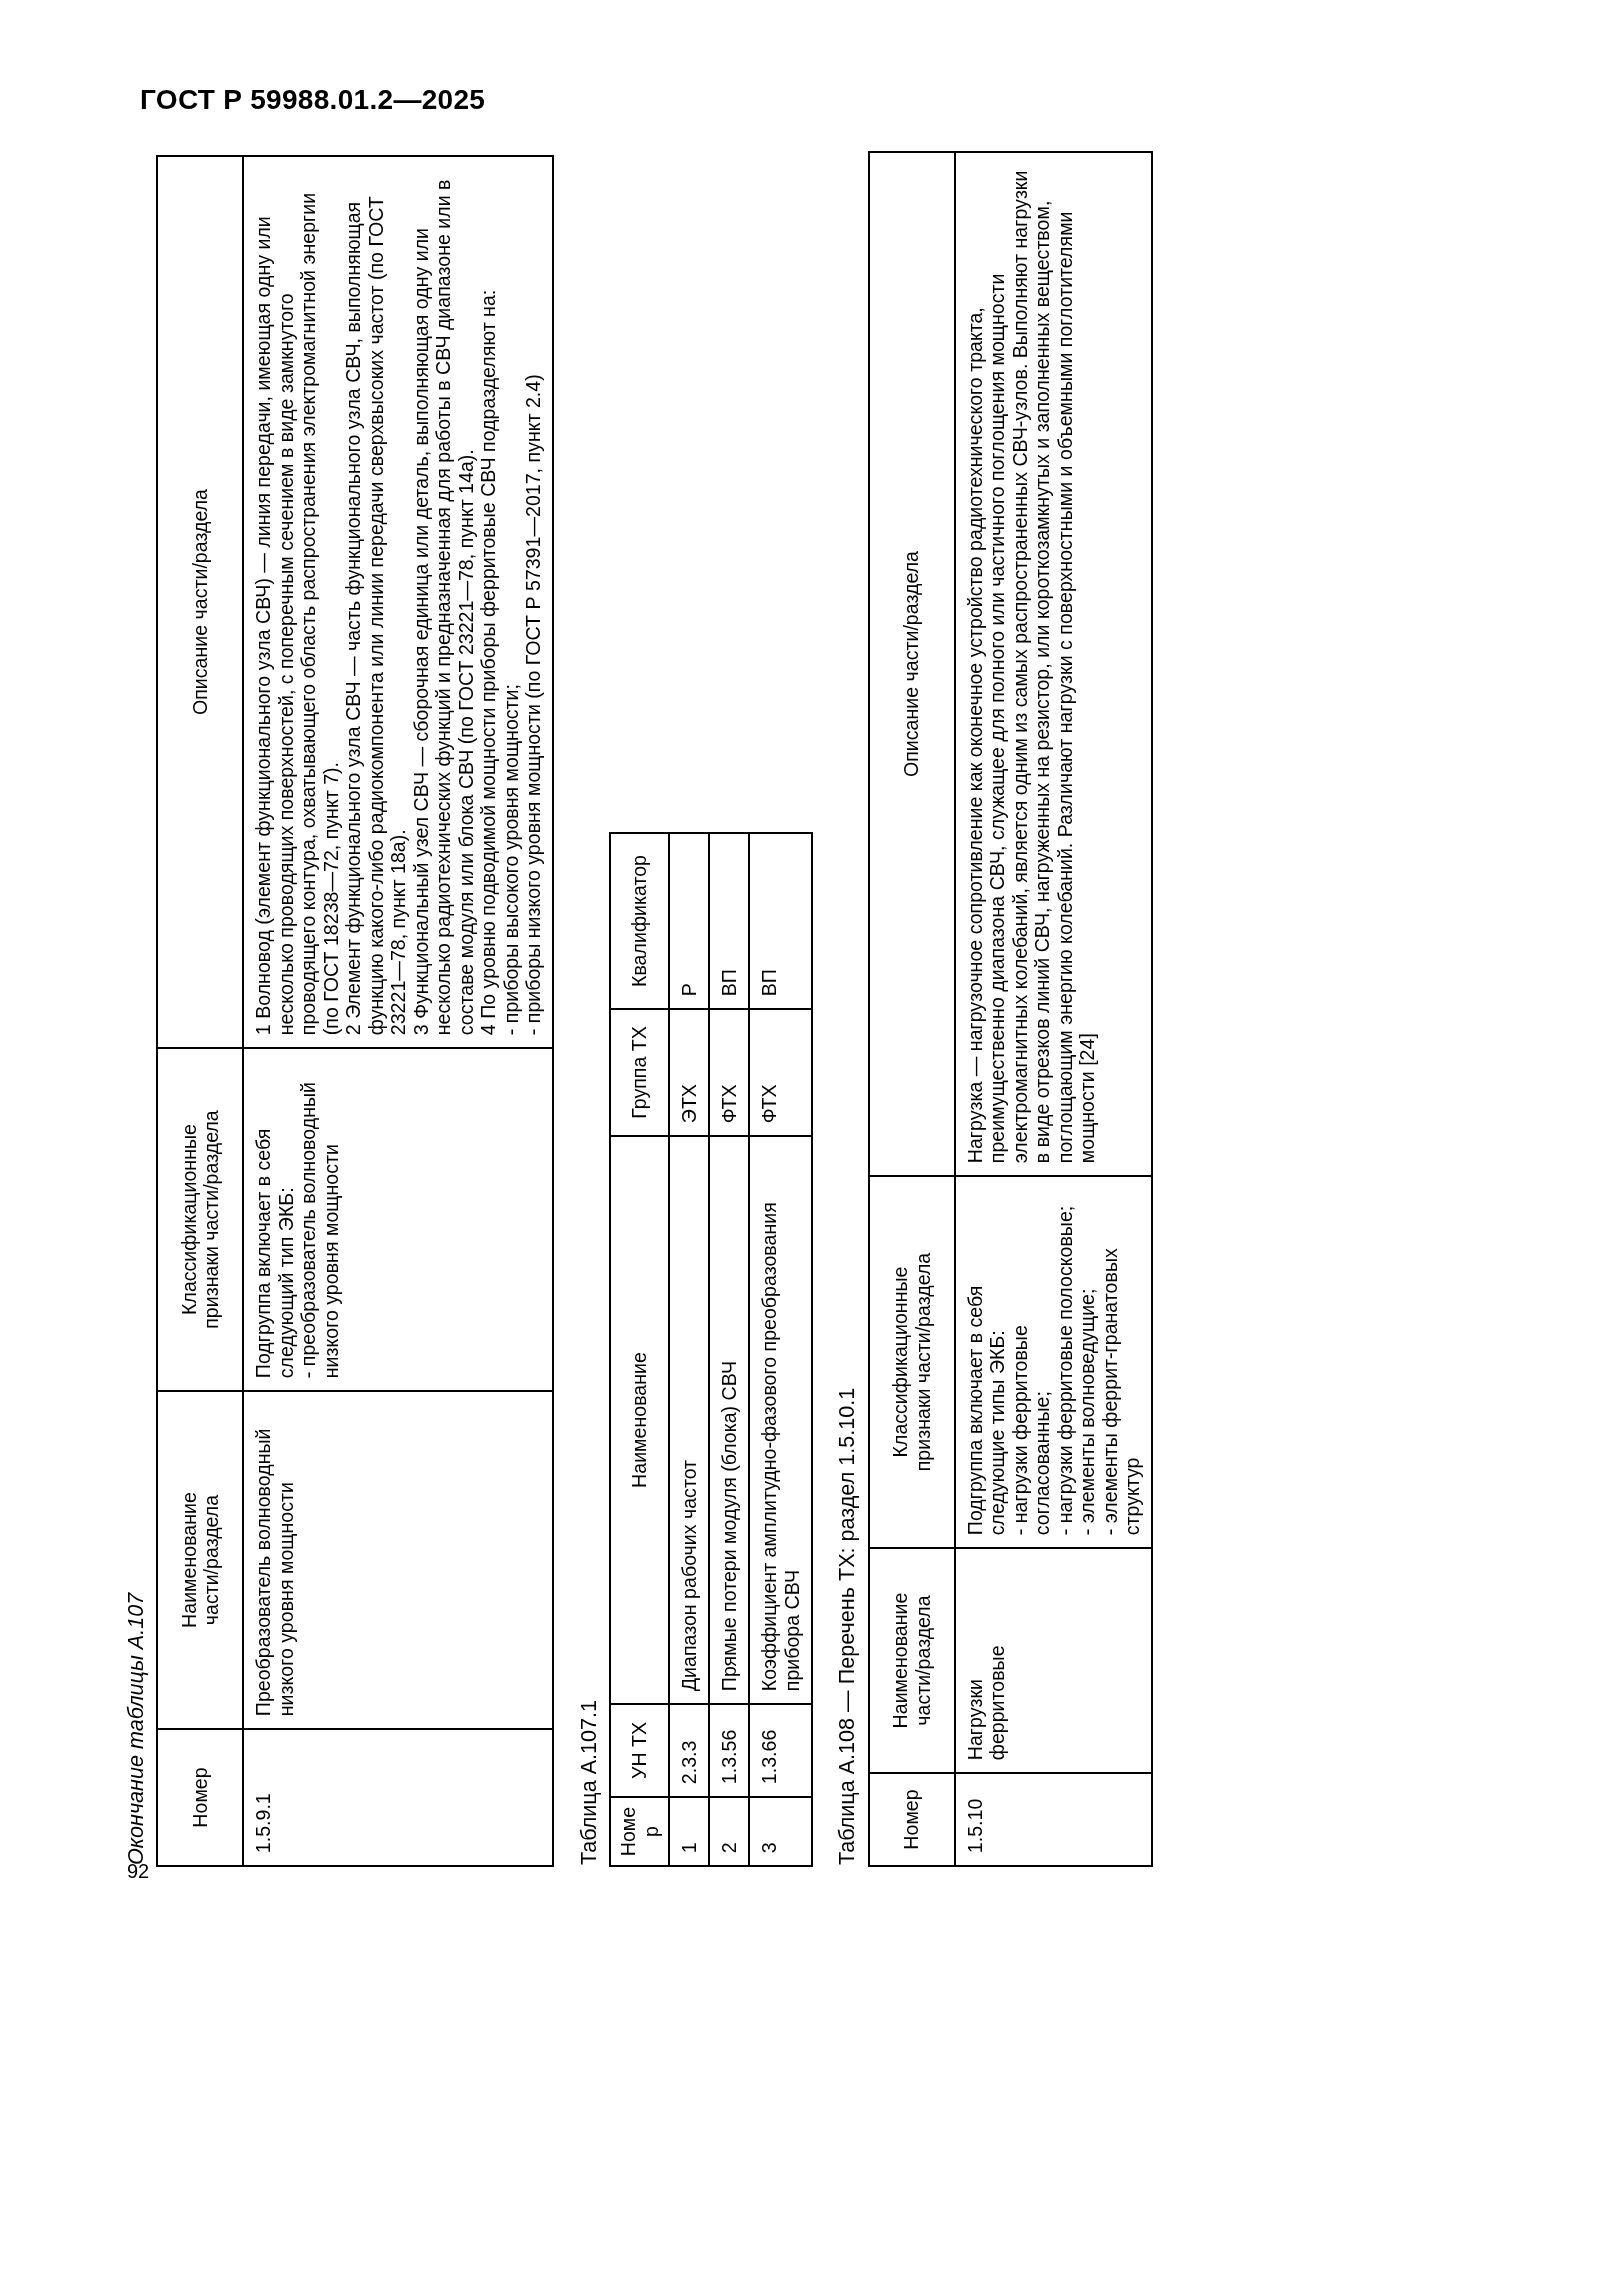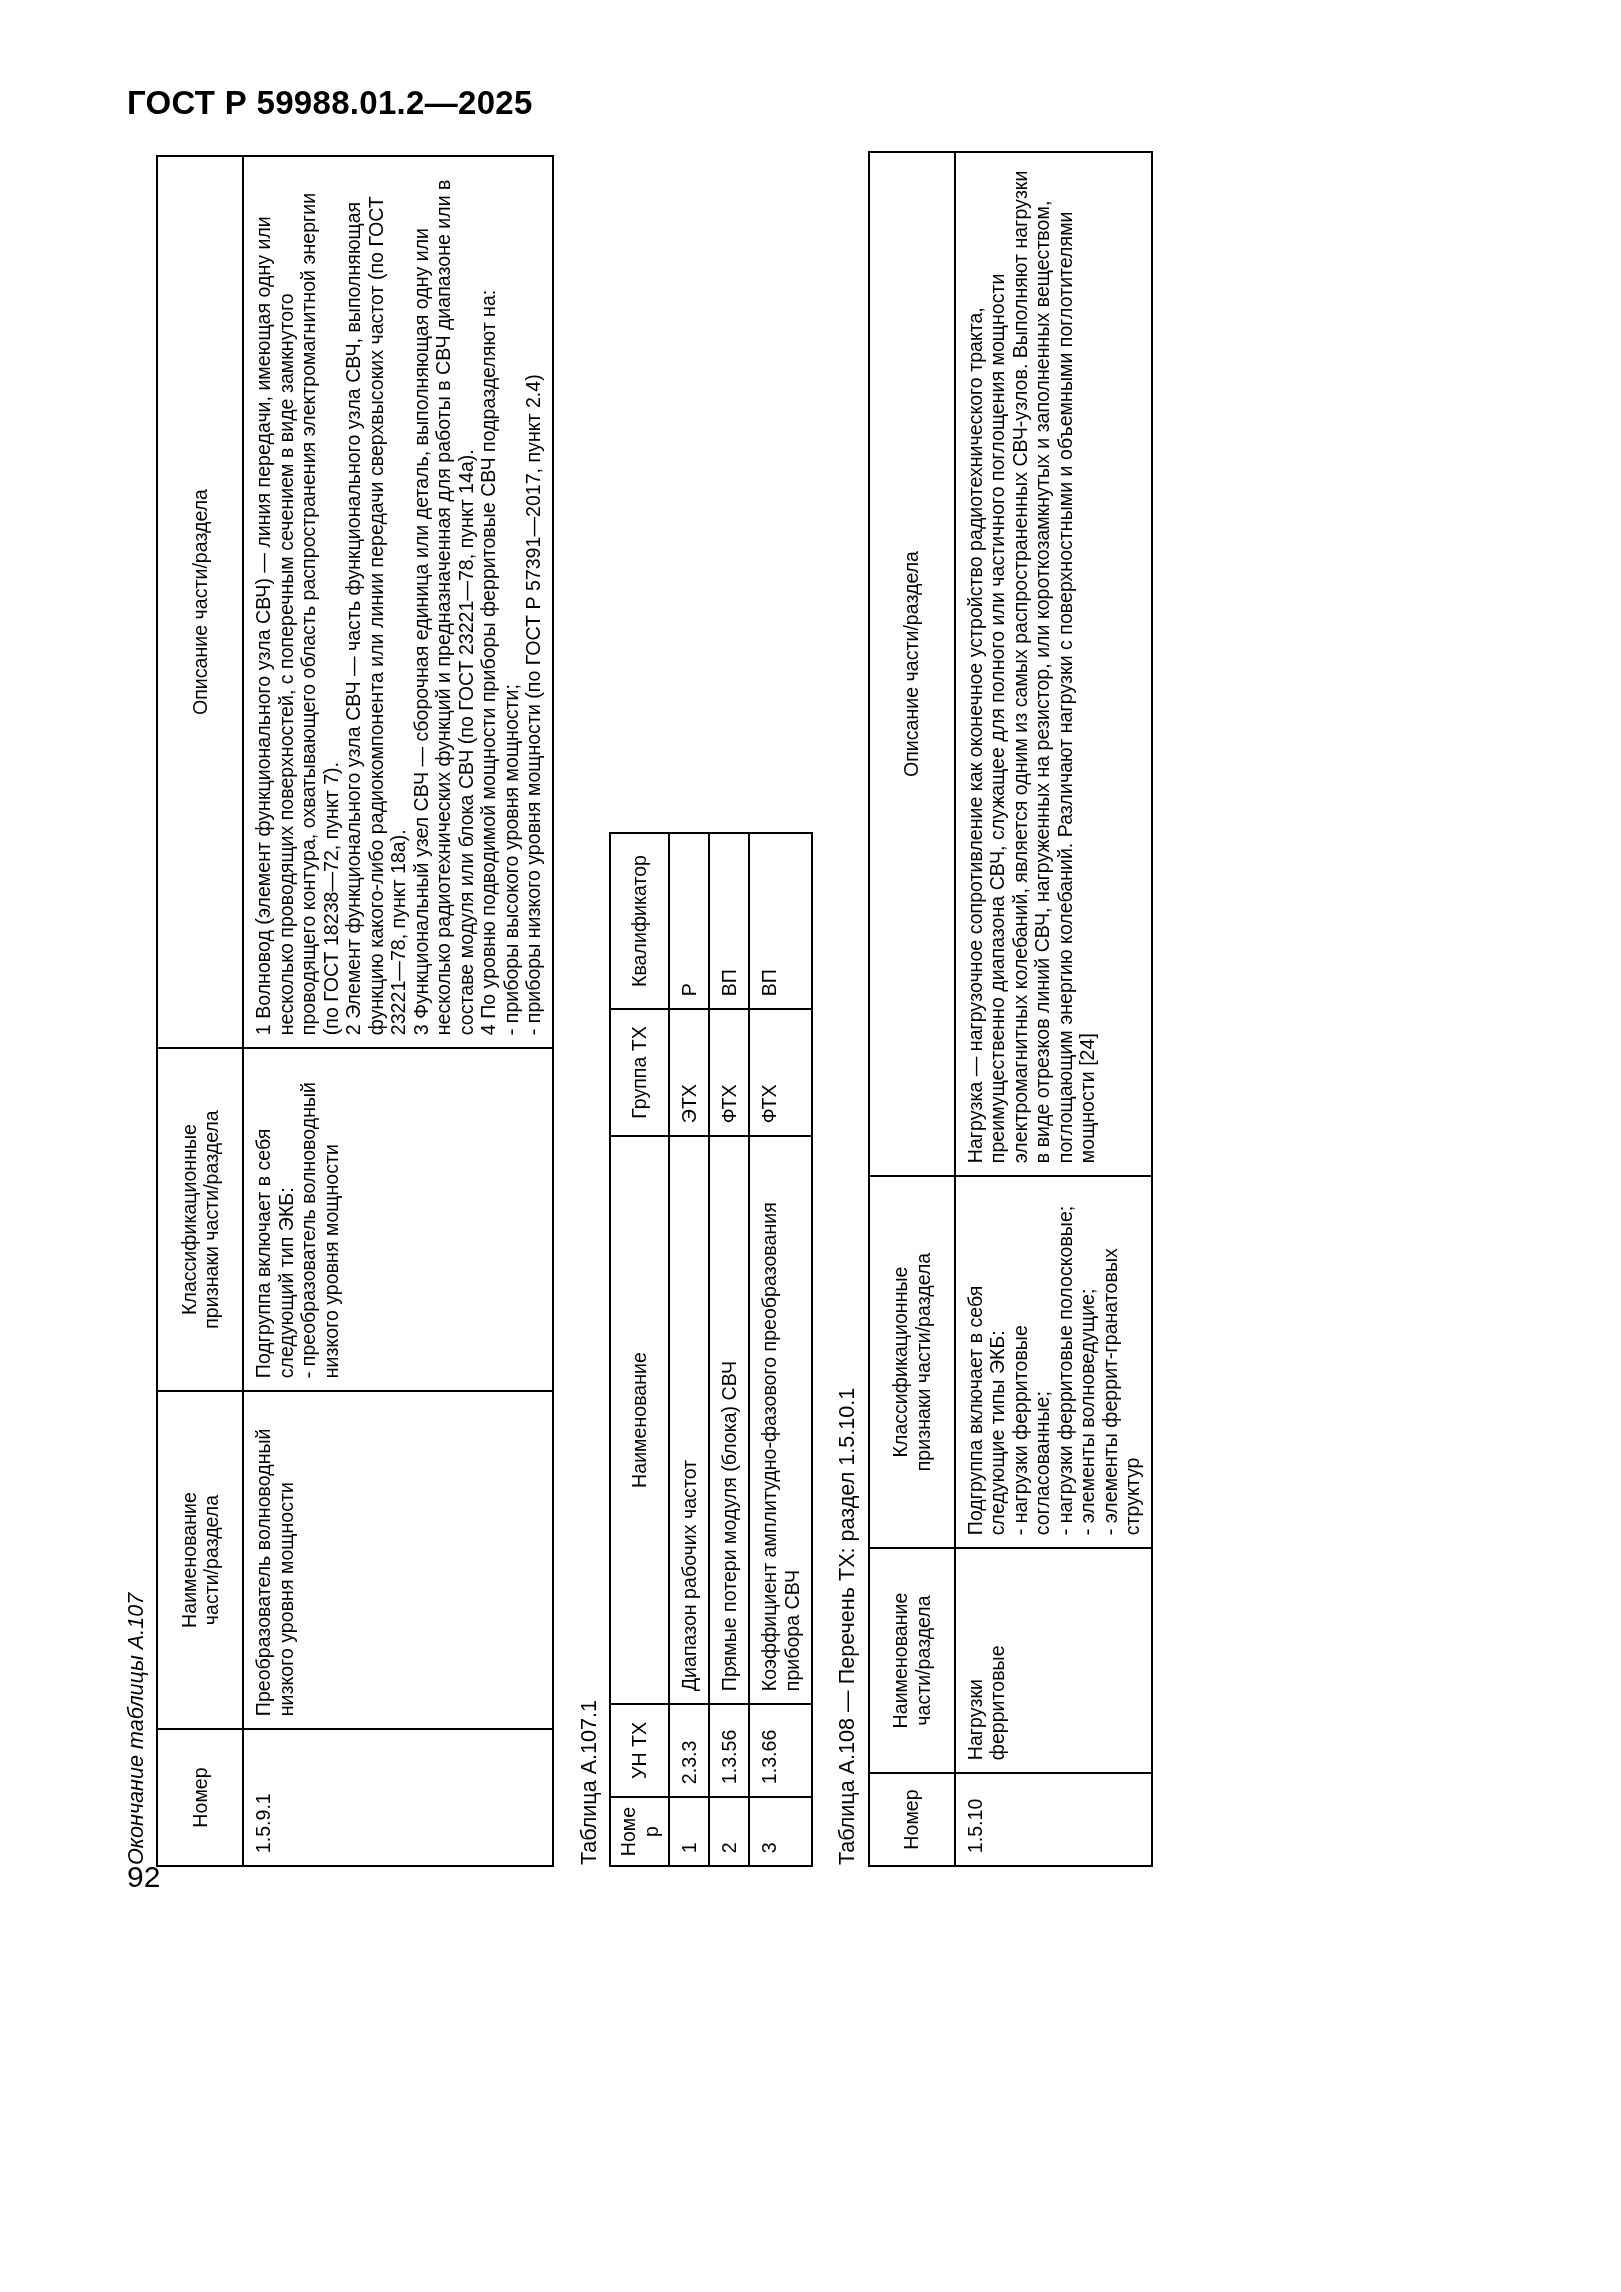--- a/index.html
+++ b/index.html
@@ -2,26 +2,26 @@
 <html lang="ru"><head>
 <meta charset="utf-8">
 <style>
   html,body{margin:0;padding:0;}
   body{
     width:1621px;height:2293px;position:relative;background:#ffffff;color:#000;
     font-family:"Liberation Sans", sans-serif;
     overflow:hidden;
   }
   .doc-header{
-    position:absolute;left:127px;top:84px;
-    font-size:33px;font-weight:700;letter-spacing:0.3px;
+    position:absolute;left:140px;top:84px;
+    font-size:28px;font-weight:700;letter-spacing:0.3px;
   }
   .page-number{
     position:absolute;left:127px;top:1860px;
-    font-size:30px;
+    font-size:20px;
   }
   
   .rotated{
     position:absolute;left:123px;top:149px;
     width:1718px;height:887px;
     transform-origin:0 0;
     transform:rotate(-90deg) translateX(-1718px);
   }
   .caption{
     font-size:21.6px;line-height:25.5px;margin:0 0 7.8px 2px;

